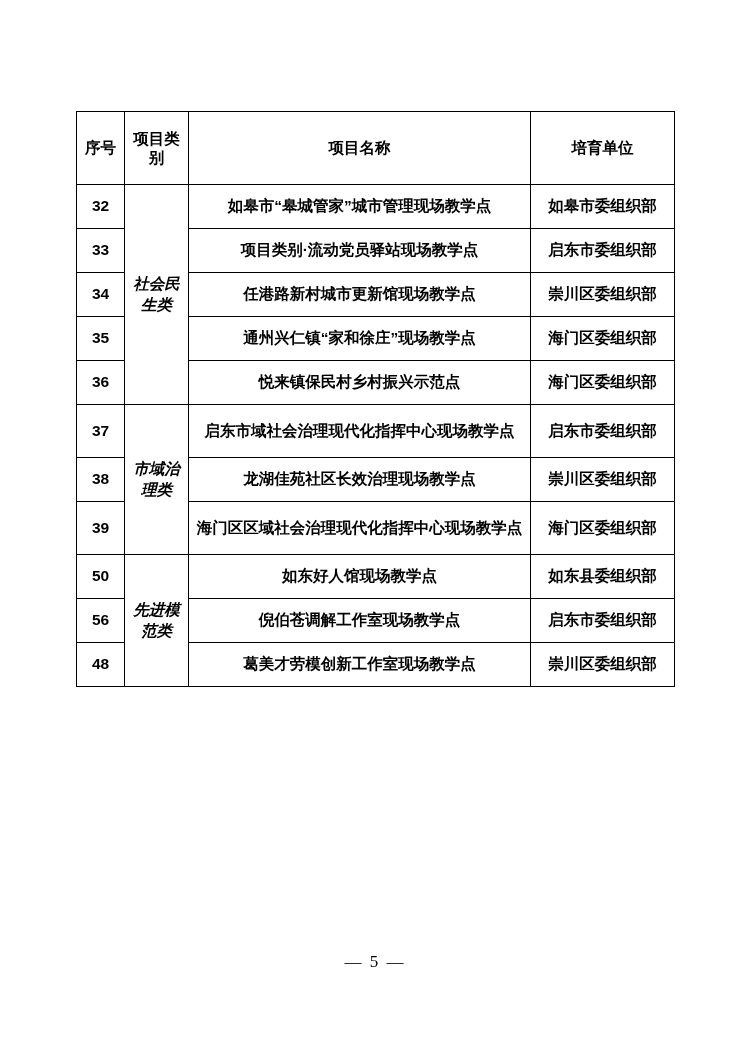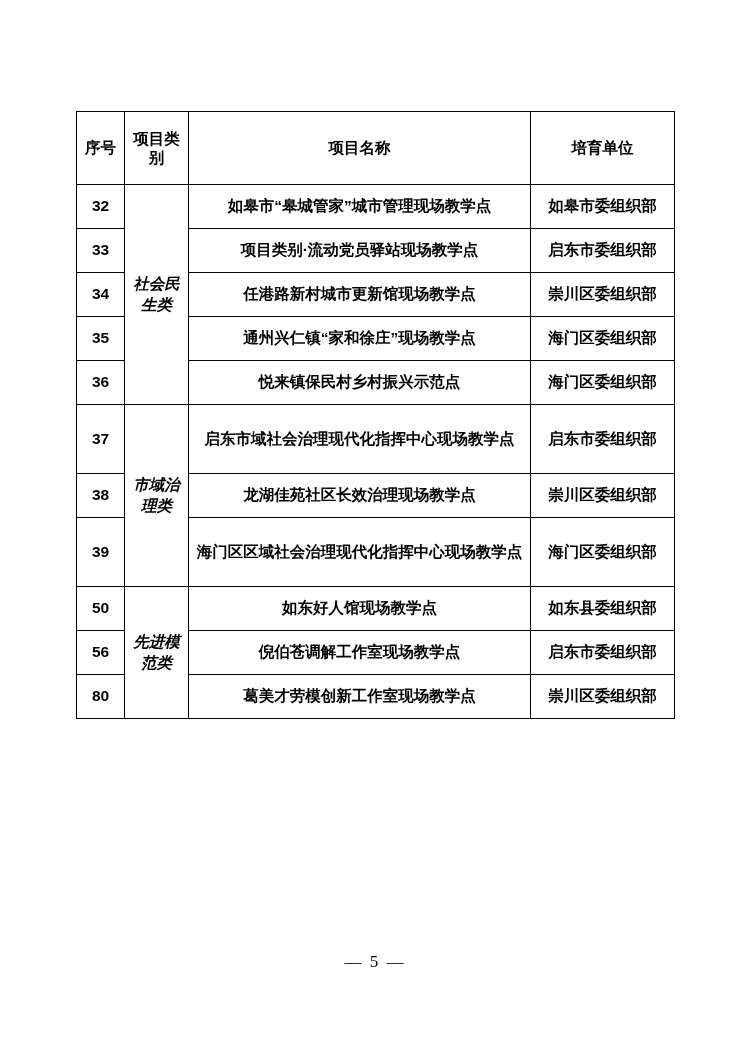--- a/index.html
+++ b/index.html
@@ -59,21 +59,21 @@
     font-size: 15.5px;
     font-style: italic;
   }
   td.name {
     font-size: 15.5px;
   }
   td.unit {
     font-size: 15.5px;
   }
   tbody tr { height: 44px; }
-  tr.tall { height: 69px; }
+  tr.tall { height: 53px; }
 
   .hdr-two-line { line-height: 1.25; }
 
   .page-number {
     position: absolute;
     left: 0;
     top: 952px;
     width: 750px;
     text-align: center;
     font-size: 17px;
@@ -169,21 +169,21 @@
           <td class="unit">如东县委组织部</td>
         </tr>
 
         <tr>
           <td class="idx">56</td>
           <td class="name">倪伯苍调解工作室现场教学点</td>
           <td class="unit">启东市委组织部</td>
         </tr>
 
         <tr>
-          <td class="idx">80</td>
+          <td class="idx">48</td>
           <td class="name">葛美才劳模创新工作室现场教学点</td>
           <td class="unit">崇川区委组织部</td>
         </tr>
 
       </tbody>
     </table>
   </div>
 
   <div class="page-number">— 5 —</div>
 

